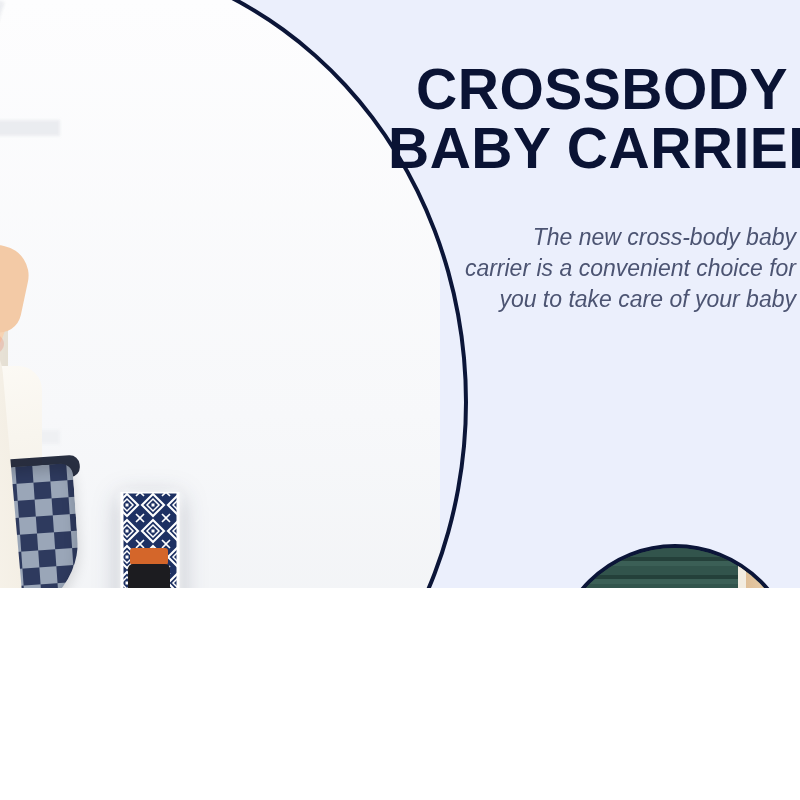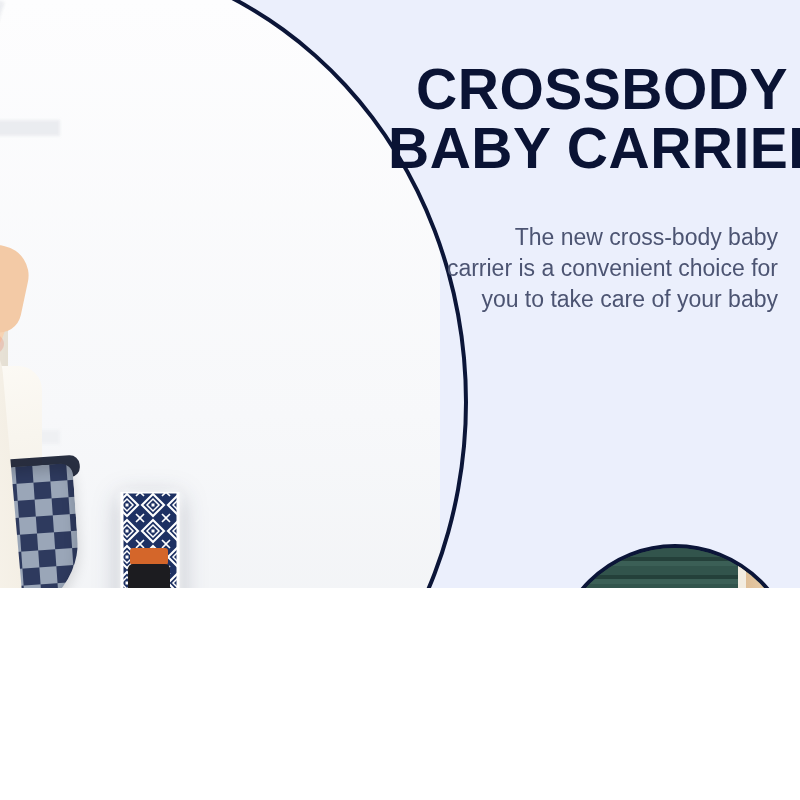--- a/index.html
+++ b/index.html
@@ -127,26 +127,27 @@
   .title-line {
     display:block;
     color:#0a1334;
     font-size:57px;
     font-weight:bold;
     letter-spacing:0.5px;
     line-height:1.03;
     white-space:nowrap;
   }
   .subtitle {
-    position:absolute; right:22px; top:222px;
+    position:absolute; right:4px; top:222px;
     width:332px;
     text-align:right;
     color:#4c5472;
     font-size:23px;
     line-height:1.34;
+    font-style:italic;
   }
 
   
   .inset {
     position:absolute; left:552px; top:544px;
     width:246px; height:246px;
     border-radius:50%;
     border:4px solid #0b1538;
     overflow:hidden;
     z-index:7;

